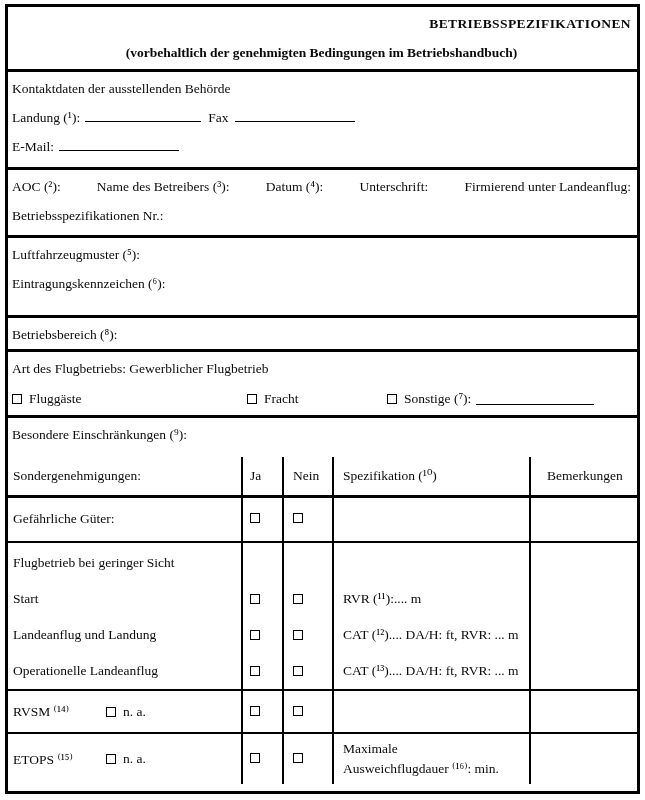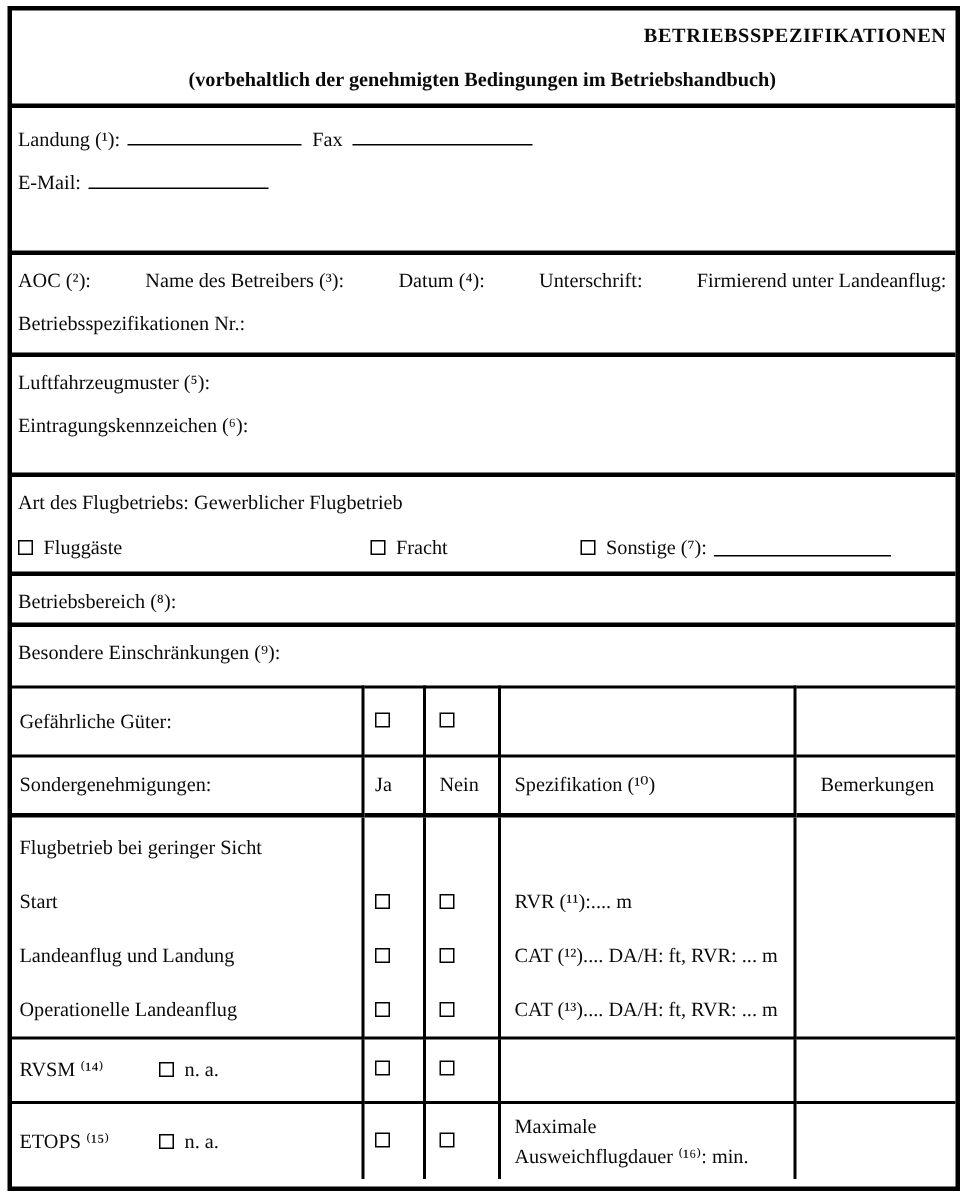--- a/index.html
+++ b/index.html
@@ -53,20 +53,21 @@
 <body>
 
 <div class="doc">
 
   <div class="sec s1">
     <div class="title">BETRIEBSSPEZIFIKATIONEN</div>
     <div class="subtitle">(vorbehaltlich der genehmigten Bedingungen im Betriebshandbuch)</div>
   </div>
 
   <div class="sec s2">
+    <div class="ml1">Kontaktdaten der ausstellenden Behörde</div>
     <div class="ml2">
       <span>Landung (¹):</span><span class="blank bw-tel"></span><span>Fax</span><span class="blank bw-fax"></span>
     </div>
     <div class="ml2">
       <span>E-Mail:</span><span class="blank bw-mail"></span>
     </div>
   </div>
 
   <div class="sec s3">
     <div class="aoc-row">
@@ -75,20 +76,24 @@
       <span>Datum (⁴):</span>
       <span>Unterschrift:</span>
       <span>Firmierend unter Landeanflug:</span>
     </div>
     <div class="ml2">Betriebsspezifikationen Nr.:</div>
   </div>
 
   <div class="sec s4">
     <div class="ml1">Luftfahrzeugmuster (⁵):</div>
     <div class="ml2">Eintragungskennzeichen (⁶):</div>
+  </div>
+
+  <div class="sec s6">
+    <div class="ml1">Betriebsbereich (⁸):</div>
   </div>
 
   <div class="sec s5">
     <div class="ml1">Art des Flugbetriebs: Gewerblicher Flugbetrieb</div>
     <div class="optrow">
       <span class="opt opt1">
         <span class="cb"></span>
         <span>Fluggäste</span>
       </span>
       <span class="opt opt2">
@@ -96,51 +101,47 @@
         <span>Fracht</span>
       </span>
       <span class="opt opt3">
         <span class="cb"></span>
         <span>Sonstige (⁷):</span>
         <span class="blank bw-sonst"></span>
       </span>
     </div>
   </div>
 
-  <div class="sec s6">
-    <div class="ml1">Betriebsbereich (⁸):</div>
-  </div>
-
   <div class="sec s7">
     <div class="ml1">Besondere Einschränkungen (⁹):</div>
   </div>
 
   <table>
     <colgroup>
       <col style="width:234px">
         <col style="width:41px">
         <col style="width:50px">
         <col style="width:197px">
         <col>
     </colgroup>
     <tbody>
-        <tr style="height:46px">
-      <td class="c1">Gefährliche Güter:</td>
-      <td class="c2"><span class="cb"></span></td>
-      <td class="c3"><span class="cb"></span></td>
-      <td class="c4"></td>
-      <td class="c5"></td>
-    </tr>
-
-    <tr style="height:39px">
+        <tr style="height:39px">
       <th class="c1">Sondergenehmigungen:</th>
       <th class="c2">Ja</th>
       <th class="c3">Nein</th>
       <th class="c4">Spezifikation (¹⁰)</th>
       <th class="c5">Bemerkungen</th>
+    </tr>
+
+    <tr style="height:46px">
+      <td class="c1">Gefährliche Güter:</td>
+      <td class="c2"><span class="cb"></span></td>
+      <td class="c3"><span class="cb"></span></td>
+      <td class="c4"></td>
+      <td class="c5"></td>
     </tr>
 
     <tr style="height:136px">
       <td class="c1 vtop pt2">
         <div class="ln">Flugbetrieb bei geringer Sicht</div>
         <div class="ln">Start</div>
         <div class="ln">Landeanflug und Landung</div>
         <div class="ln">Operationelle Landeanflug</div>
       </td>
       <td class="c2 vtop pt38">

